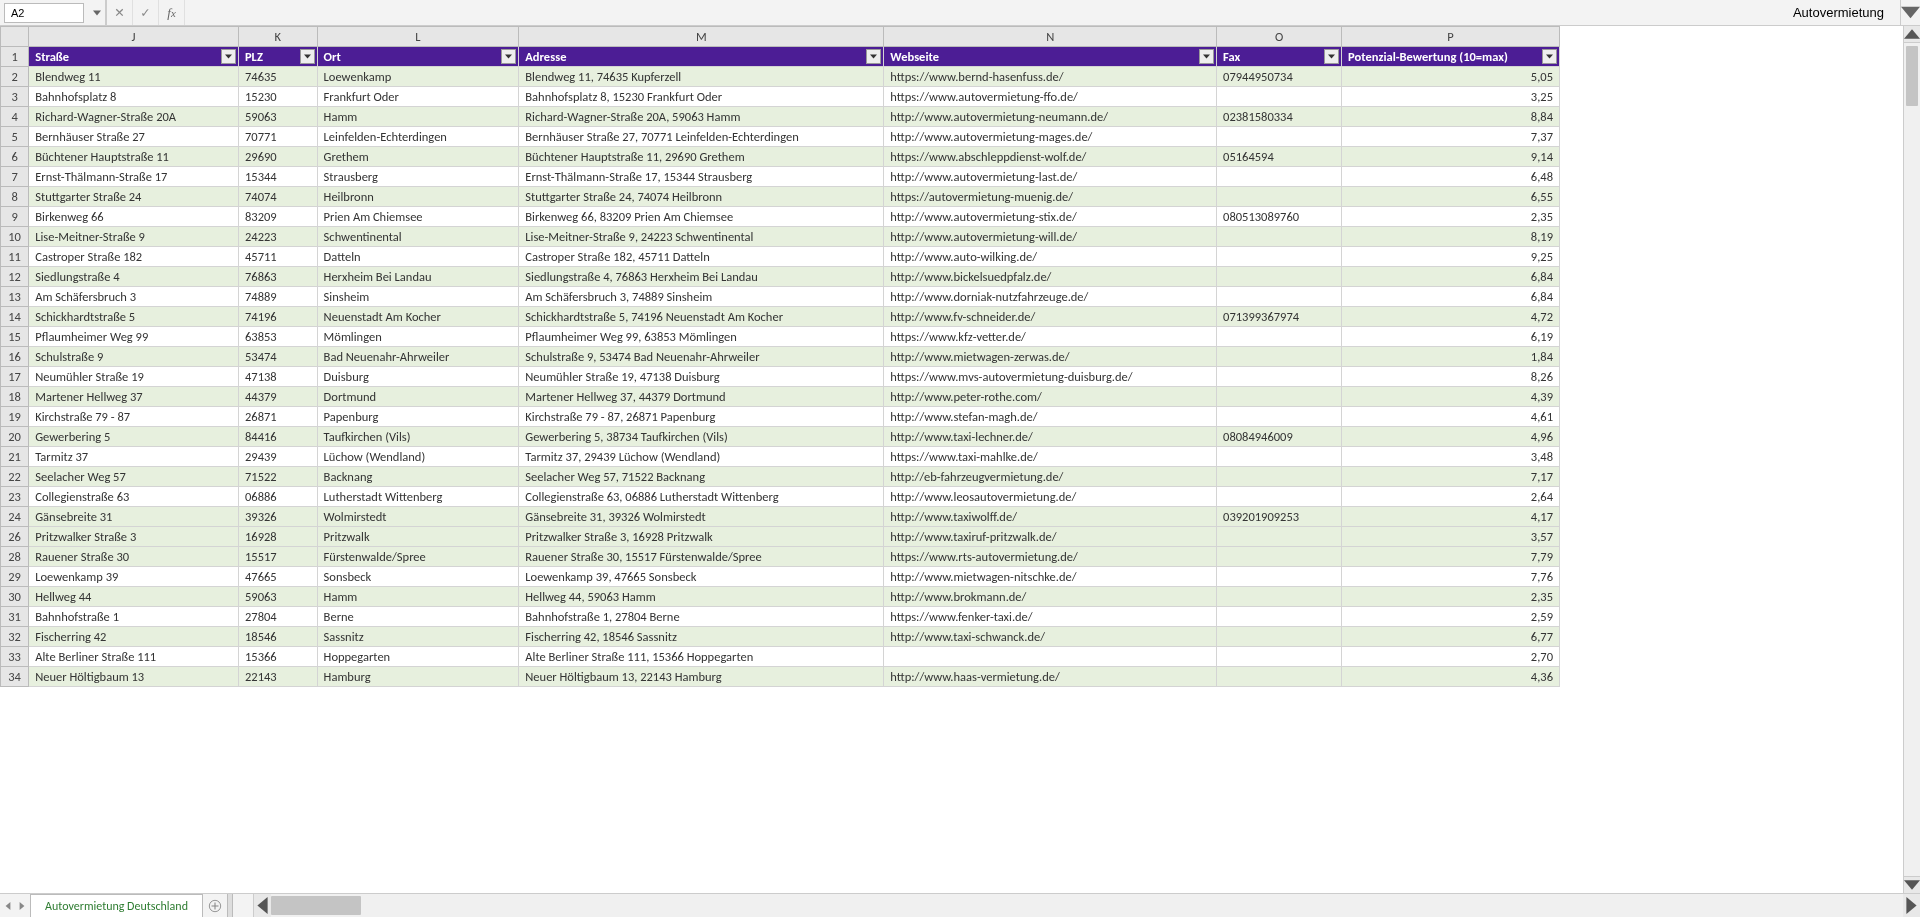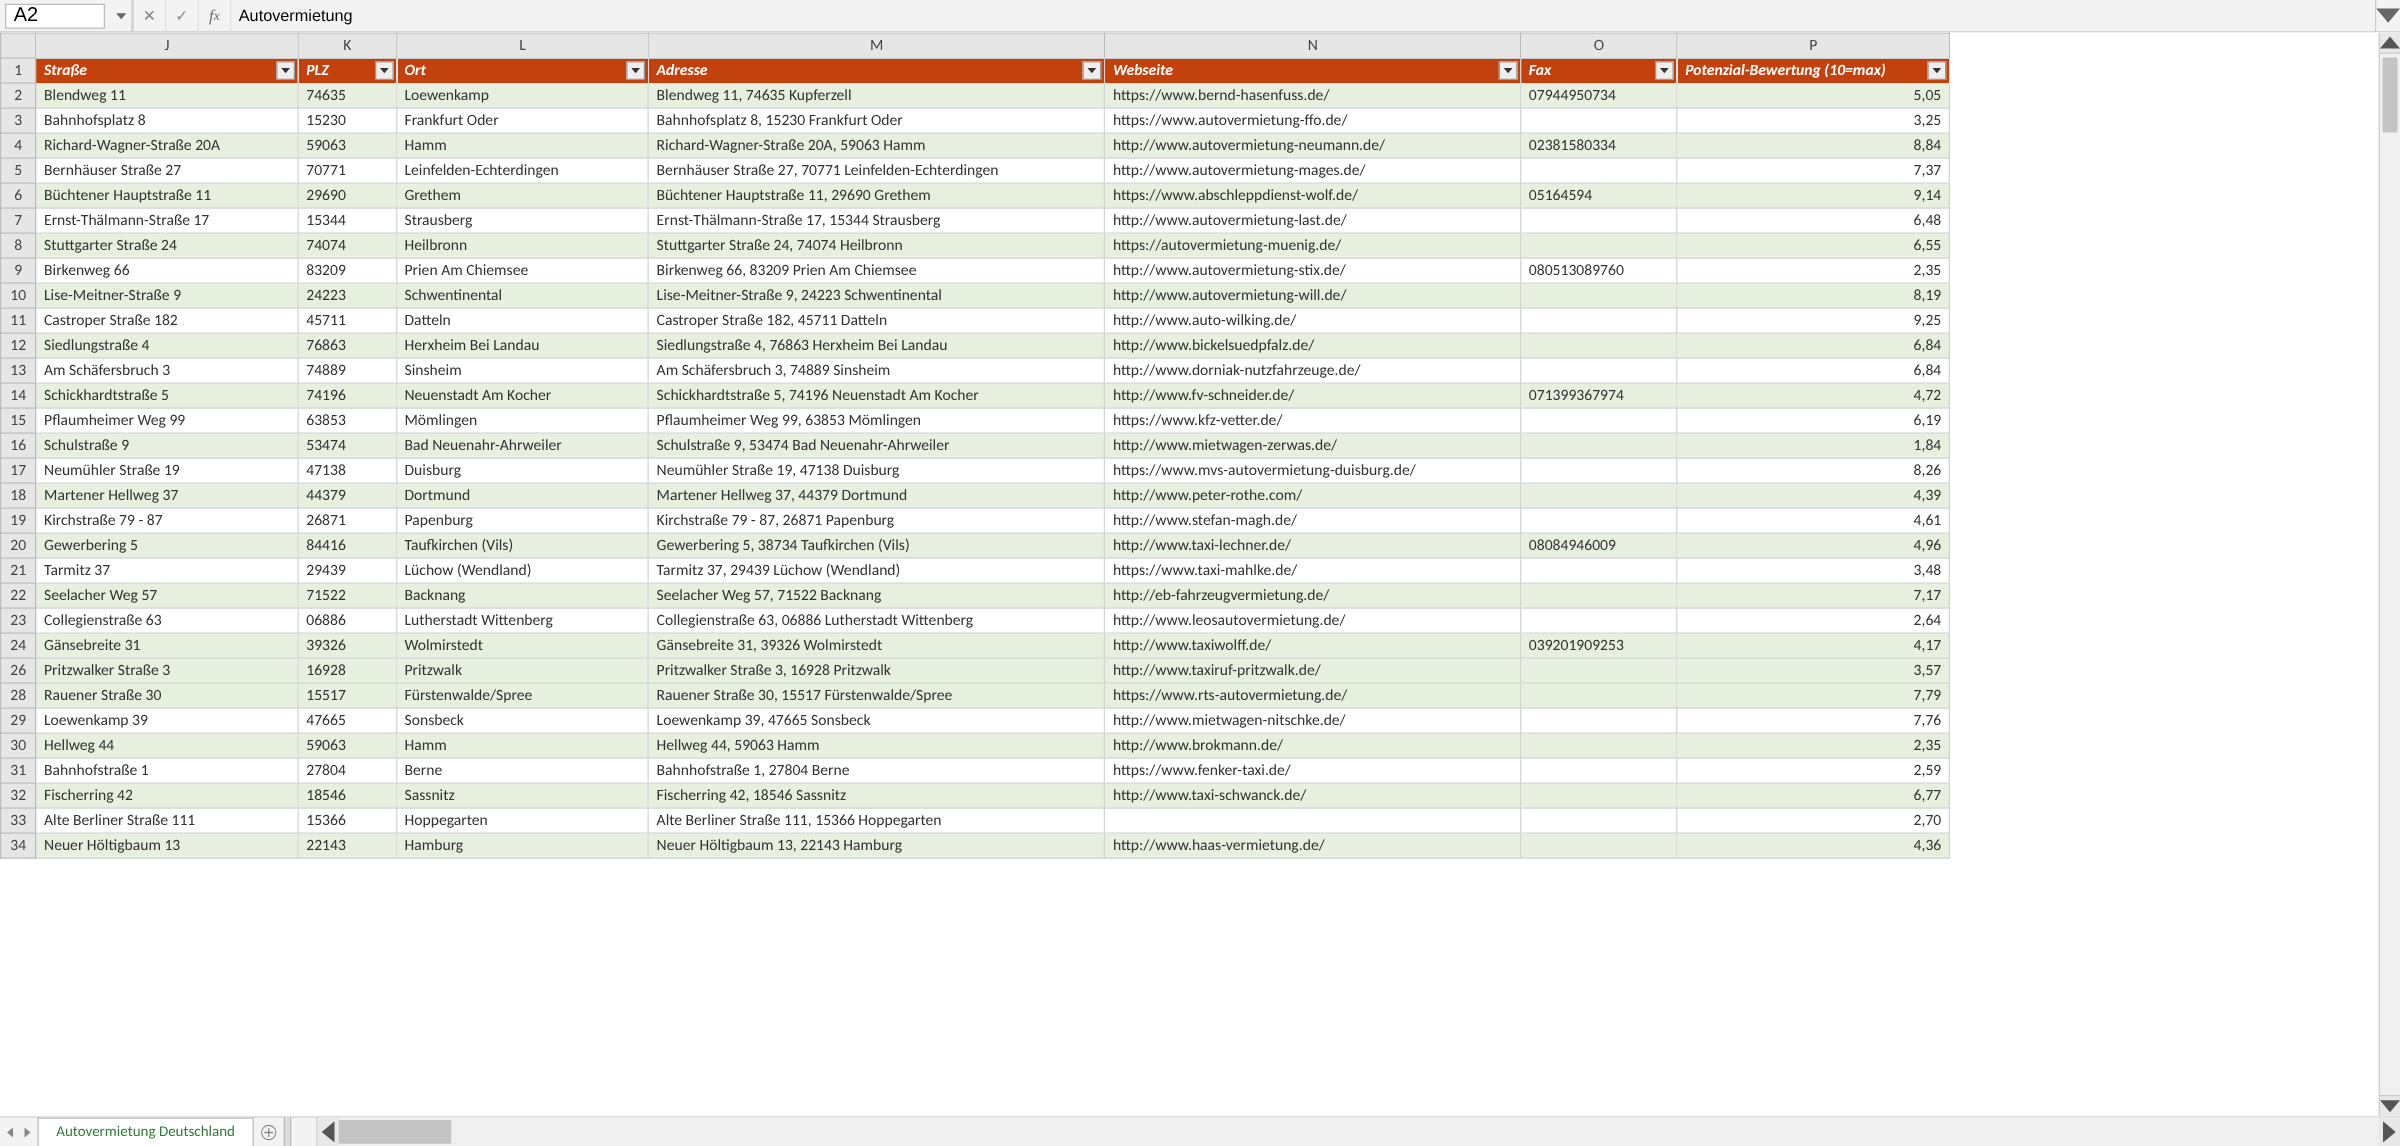--- a/index.html
+++ b/index.html
@@ -1,37 +1,37 @@
 <!DOCTYPE html>
 <html><head>
 <meta charset="utf-8">
 <style>
   * { margin:0; padding:0; box-sizing:border-box; }
   body { font-family:"Calibri","Segoe UI",Arial,sans-serif; font-size:12.5px; color:#333; background:#fff; user-select:none; overflow:hidden; }
   
   .formula-bar { display:flex; align-items:center; height:26px; border-bottom:1px solid #ccc; background:#f3f3f3; }
   .namebox-wrap{ display:flex; align-items:center; height:100%; border-right:1px solid #ccc;}
-  .namebox { width:80px; height:20px; margin:0 4px; padding:0 6px; border:1px solid #bbb; background:#fff; font-size:16px;}
+  .namebox { width:80px; height:20px; margin:0 4px; padding:0 6px; border:1px solid #bbb; background:#fff; font-size:11px;}
   .dd-btn   { width:18px;height:100%; display:flex;align-items:center;justify-content:center; border-right:1px solid #ccc;color:#666;}
   .dd-btn svg{width:8px;height:8px;}
   .fx-btns  { display:flex;align-items:center; height:100%;}
   .fx-btns span{ width:26px;height:100%; display:flex;align-items:center;justify-content:center; color:#888; border-right:1px solid #e0e0e0;}
   .fx-btns .fx{ font-style:italic; color:#666; font-family:"Times New Roman",serif; font-size:13px;}
-  .fx-input { flex:1; height:20px; margin:0 6px; border:none; background:transparent; font-size:13px; outline:none;}
+  .fx-input { flex:1; height:20px; margin:0 16px; border:none; background:transparent; font-size:13px; outline:none;text-align:right;}
   .fx-expand{ width:20px;height:100%;display:flex;align-items:center;justify-content:center;color:#666;border-left:1px solid #ccc;}
   
   .grid-wrap{ position:relative; height:calc(100vh - 26px - 24px); overflow:hidden; background:#fff;}
   table{ border-collapse:collapse; table-layout:fixed; width:1560px;}
   th,td{ border:1px solid #d4d4d4; height:20px; font-size:12.5px; white-space:nowrap; overflow:hidden; text-overflow:clip;}
   
   .corner{ width:28px;background:#e6e6e6;border:1px solid #bbb;}
   .col-h { background:#e6e6e6; color:#444; text-align:center; font-weight:normal; border-color:#bbb; position:relative;}
   .row-h { width:28px;background:#e6e6e6; color:#444; text-align:center; font-weight:normal; border-color:#bbb;}
   
-  tr.hdr td.cell{ background:#c2410c; color:#fff; font-weight:bold; padding:0 6px; position:relative;font-style:italic;}
+  tr.hdr td.cell{ background:#4c1d95; color:#fff; font-weight:bold; padding:0 6px; position:relative;}
   tr.hdr td.cell .flt{ position:absolute; right:2px; top:2px; width:15px;height:15px;background:#eee;border:1px solid #999;display:flex;align-items:center;justify-content:center;}
   tr.hdr td.cell .flt svg{width:7px;height:7px;fill:#333;}
   
   td.cell{ padding:0 6px;}
   tr.band td.cell{ background:#e7f0de;}
   td.num { text-align:right;}
   
   .vscroll{ position:absolute; right:0; top:0; bottom:0; width:17px; background:#f0f0f0; border-left:1px solid #ccc;}
   .vscroll .btn{height:17px;display:flex;align-items:center;justify-content:center;color:#555;background:#e8e8e8;border-bottom:1px solid #ccc;}
   .vscroll .btn.dn{position:absolute;bottom:0;left:0;right:0;border-top:1px solid #ccc;border-bottom:none;}

